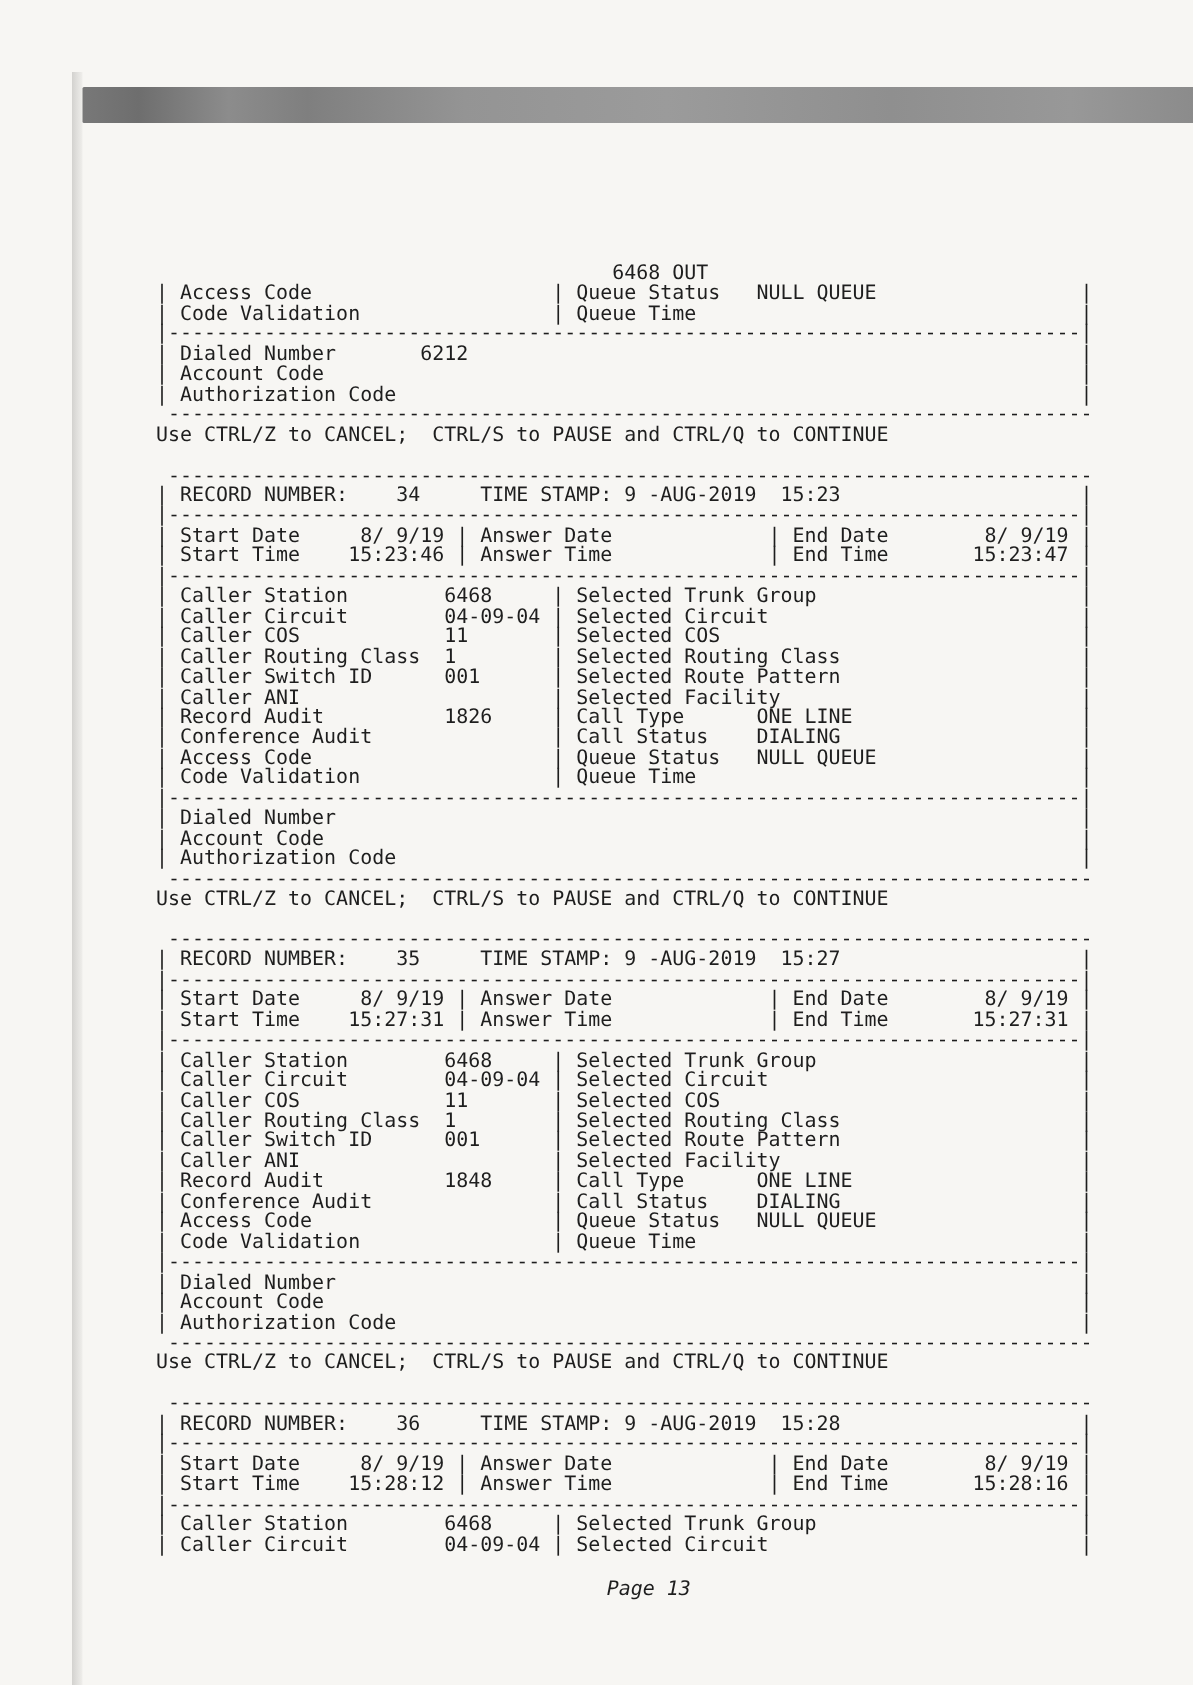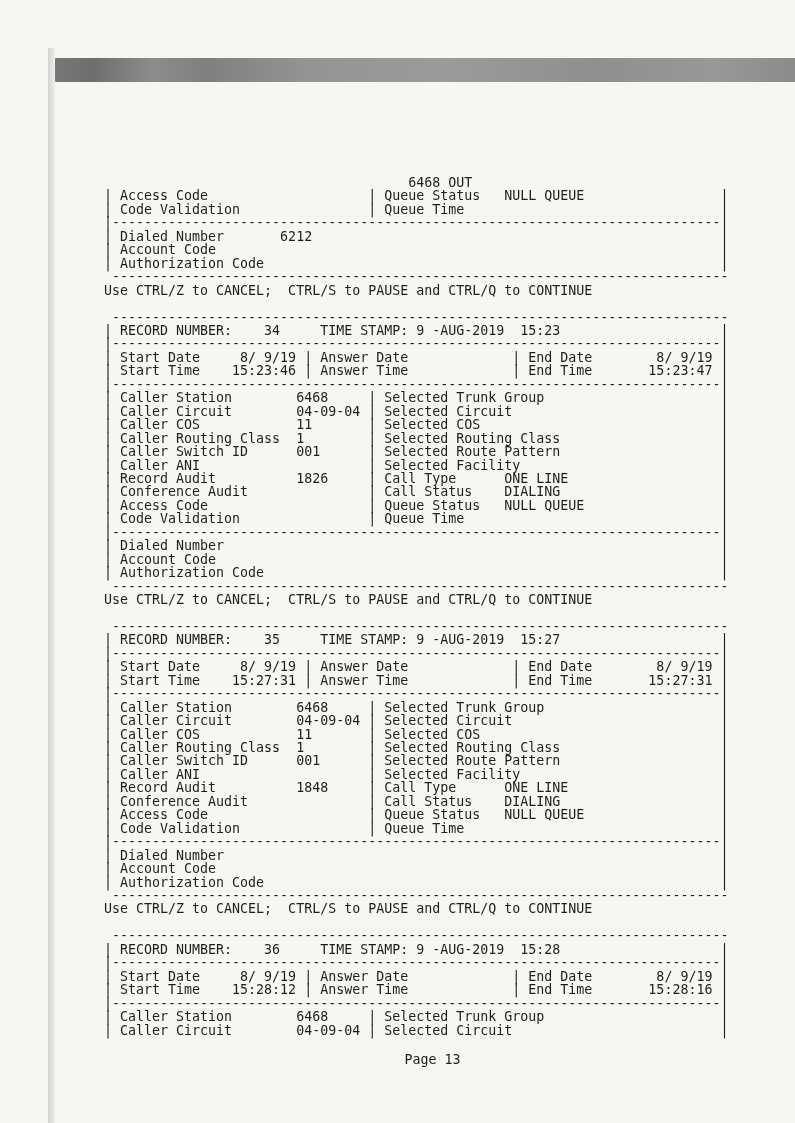--- a/index.html
+++ b/index.html
@@ -38,21 +38,21 @@
   }
   .textcol pre, .pagefoot {
     font-family:"DejaVu Sans Mono", monospace;
     font-size:13.3px;
     line-height:13.45px;
     white-space:pre;
     color:#1e1e1e;
   }
   .textcol pre { margin:0 0 13.45px 0; }
   .textcol pre.no-gap { margin-bottom:0; }
-  .pagefoot { width:625px; text-align:center; }
+  .pagefoot { width:625px; text-align:center;font-style:italic; }
 </style>
 </head>
 <body>
 
 <div class="edge-left"></div>
 <div class="edge-right"></div>
 <div class="scanbar-top"></div>
 <div class="scanbar-bottom"></div>
 <div class="scanfill-bottom"></div>
 

